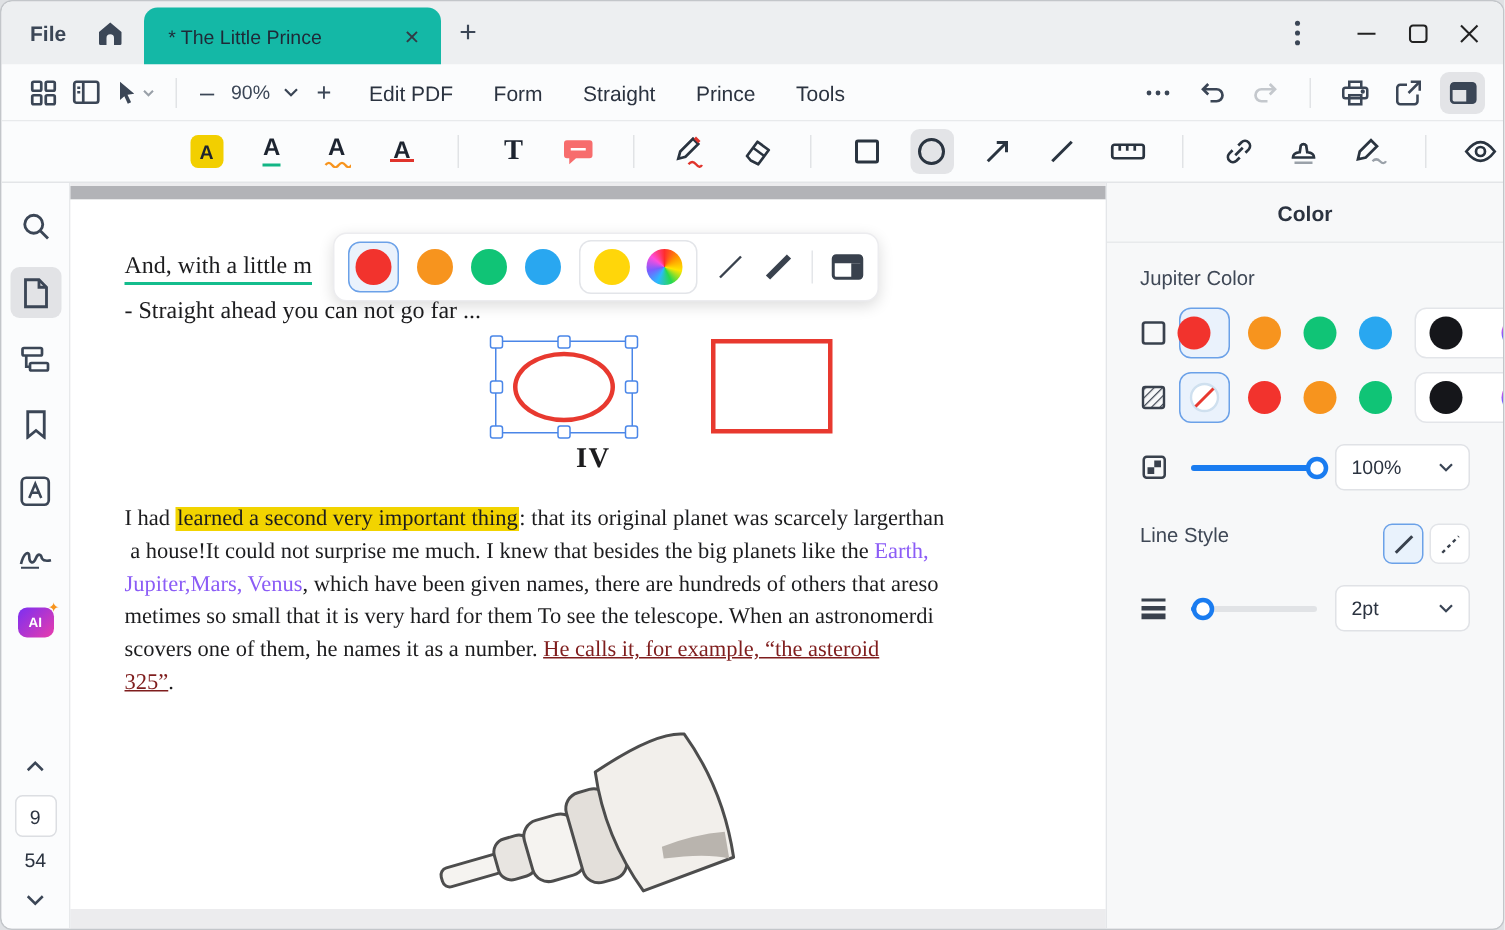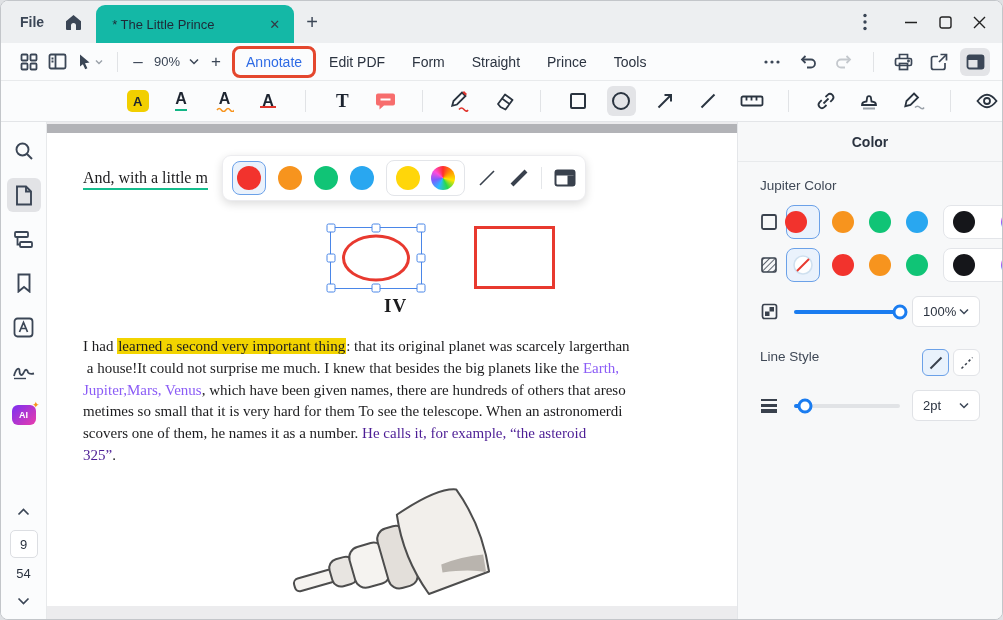--- a/index.html
+++ b/index.html
@@ -67,21 +67,21 @@
   .docarea { flex:1; position:relative; background:#ececee; min-width:0; }
   .doc-topstrip { position:absolute; left:0; right:0; top:2px; height:9px; background:#b2b3b7; }
   .page { position:absolute; left:0; right:0; top:11px; bottom:13px; background:#ffffff; overflow:hidden;
           font-family:"Liberation Serif", serif; color:#1c1c1e; }
   .doc-line1 { position:absolute; left:36px; top:36px; font-size:16px; border-bottom:2px solid #14bd8d; padding-bottom:1px; }
   .doc-line2 { position:absolute; left:36px; top:66px; font-size:16px; }
   .chapter { position:absolute; left:337px; top:162px; font-weight:bold; font-size:19px; letter-spacing:1px; }
   .para { position:absolute; left:36px; top:203px; width:636px; font-size:15px; line-height:21.8px; white-space:pre-wrap; }
   .hl-y { background:#f2d400; padding:0 1px; }
   .t-red { color:#8b5cf6; }
-  .t-purple { color:#4c1d95; }
+  .t-purple { color:#7f1d1d;text-decoration:underline; }
 
   
   .sel-group { position:absolute; left:283px; top:94px; width:92px; height:62px; border:1.5px solid #4a86e8; }
   .handle { position:absolute; width:9px; height:9px; background:#fff; border:1.5px solid #4a86e8; border-radius:2px;
             transform:translate(-50%,-50%); }
   .ellipse { position:absolute; left:50%; top:50%; transform:translate(-50%,-50%); width:68px; height:47px;
              border:3.5px solid #e8392f; border-radius:50%; }
   .red-rect { position:absolute; left:427px; top:93px; width:81px; height:63px; border:3px solid #e8392f; }
 
   
@@ -105,21 +105,21 @@
   .rp-label { color:#3f4856; font-size:13.5px; margin-bottom:12px; padding-left:10px; }
   .prow { display:flex; align-items:center; margin-bottom:9px; padding-left:4px; }
   .lead-ico { width:22px; height:22px; display:flex; align-items:center; justify-content:center; margin:0 6px 0 4px; flex:none; }
   .prow .sel-wrap { margin-right:12px; }
   .prow .swatch { margin-right:15px; }
   .prow .sw-group { margin-left:auto; margin-right:10px; }
   .slider { position:relative; height:4px; background:#e1e3e6; border-radius:2px; flex:1; margin:0 12px 0 8px; }
   .slider .fill { position:absolute; left:0; top:0; height:100%; background:#1a7cf0; border-radius:2px; }
   .slider .knob { position:absolute; top:50%; transform:translate(-50%,-50%); width:15px; height:15px; border-radius:50%;
                   background:#fff; border:3px solid #1a7cf0; }
-  .select { width:68px; height:31px; background:#fff; border:1px solid #e0e2e6; border-radius:6px; display:flex;
+  .select { width:90px; height:31px; background:#fff; border:1px solid #e0e2e6; border-radius:6px; display:flex;
             align-items:center; justify-content:space-between; padding:0 10px; margin-right:10px; flex:none; }
   .ls-head { display:flex; margin:22px 0 14px; }
   .ls-head .rp-label { margin:0; }
   .ls-btns { margin-left:auto; margin-right:10px; display:flex; gap:4px; }
   .ls-btn { width:27px; height:27px; border:1px solid #e2e4e8; background:#fff; border-radius:6px; display:flex;
             align-items:center; justify-content:center; }
   .ls-btn.selected { border-color:#6ba1e8; background:#e9f2fc; }
 </style>
 </head>
 <body>
@@ -191,23 +191,20 @@
     <div class="vsep"></div>
     <div class="zoom-minus">–</div>
     <div class="zoom-label">90%</div>
     <div class="tico" style="width:20px;">
       <svg width="10" height="7" viewBox="0 0 10 7">
           <path d="M1 1.5 L5 5.5 L9 1.5" fill="none" stroke="#3b4656" stroke-width="1.5"></path>
         </svg>
     </div>
     <div class="zoom-plus">+</div>
     <div class="menu-tabs">
-      <div class="annotate-box">
-        <span class="menu-item active">Annotate</span>
-      </div>
       <span class="menu-item">Edit PDF</span>
       <span class="menu-item">Form</span>
       <span class="menu-item">Straight</span>
       <span class="menu-item">Prince</span>
       <span class="menu-item">Tools</span>
     </div>
     <div class="right-tools">
       <div class="tool-btn">
         <svg width="16" height="4" viewBox="0 0 16 4">
             <circle cx="2" cy="2" r="1.6" fill="#3b4656"></circle>
@@ -409,20 +406,21 @@
             </svg>
         </div>
       </div>
     </div>
 
     <div class="docarea">
       <div class="doc-topstrip"></div>
       <div class="page">
 
         <div class="doc-line1">And, with a little m</div>
+        <div class="doc-line2">- Straight ahead you can not go far ...</div>
 
         <div class="sel-group">
           <div class="ellipse"></div>
           <div class="handle" style="left:0;top:0;"></div>
           <div class="handle" style="left:50%;top:0;"></div>
           <div class="handle" style="left:100%;top:0;"></div>
           <div class="handle" style="left:0;top:50%;"></div>
           <div class="handle" style="left:100%;top:50%;"></div>
           <div class="handle" style="left:0;top:100%;"></div>
           <div class="handle" style="left:50%;top:100%;"></div>

